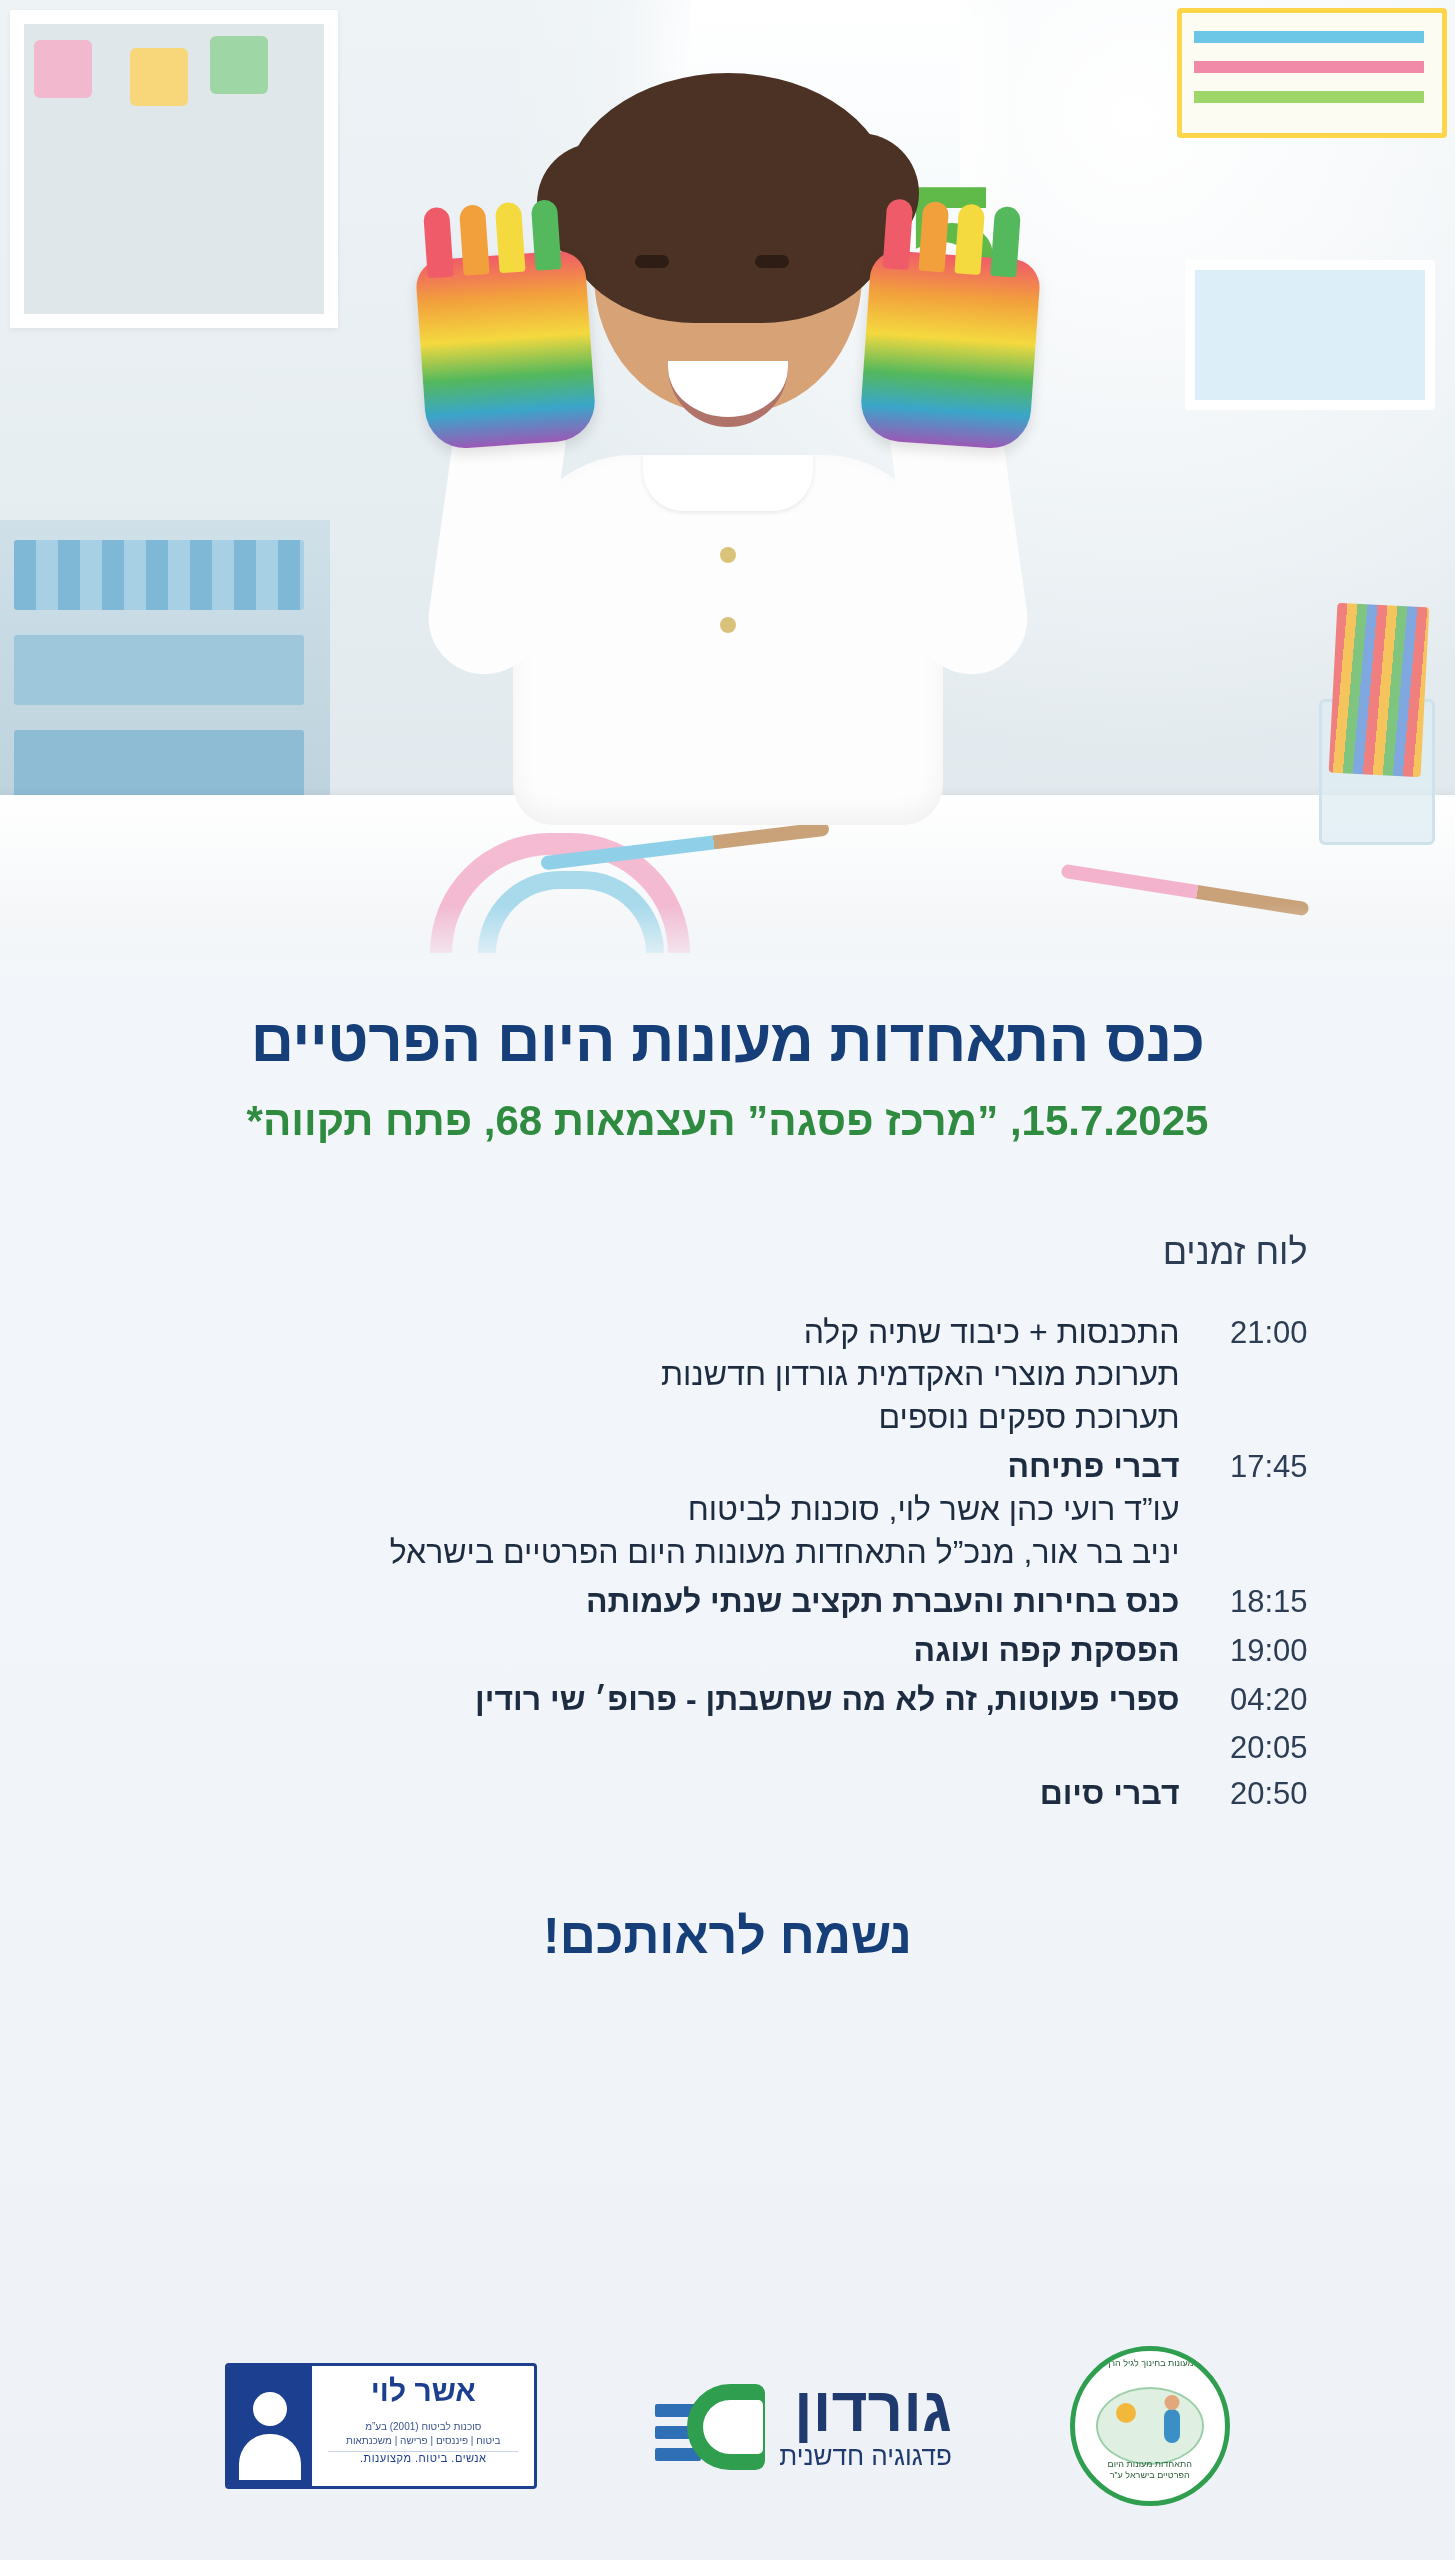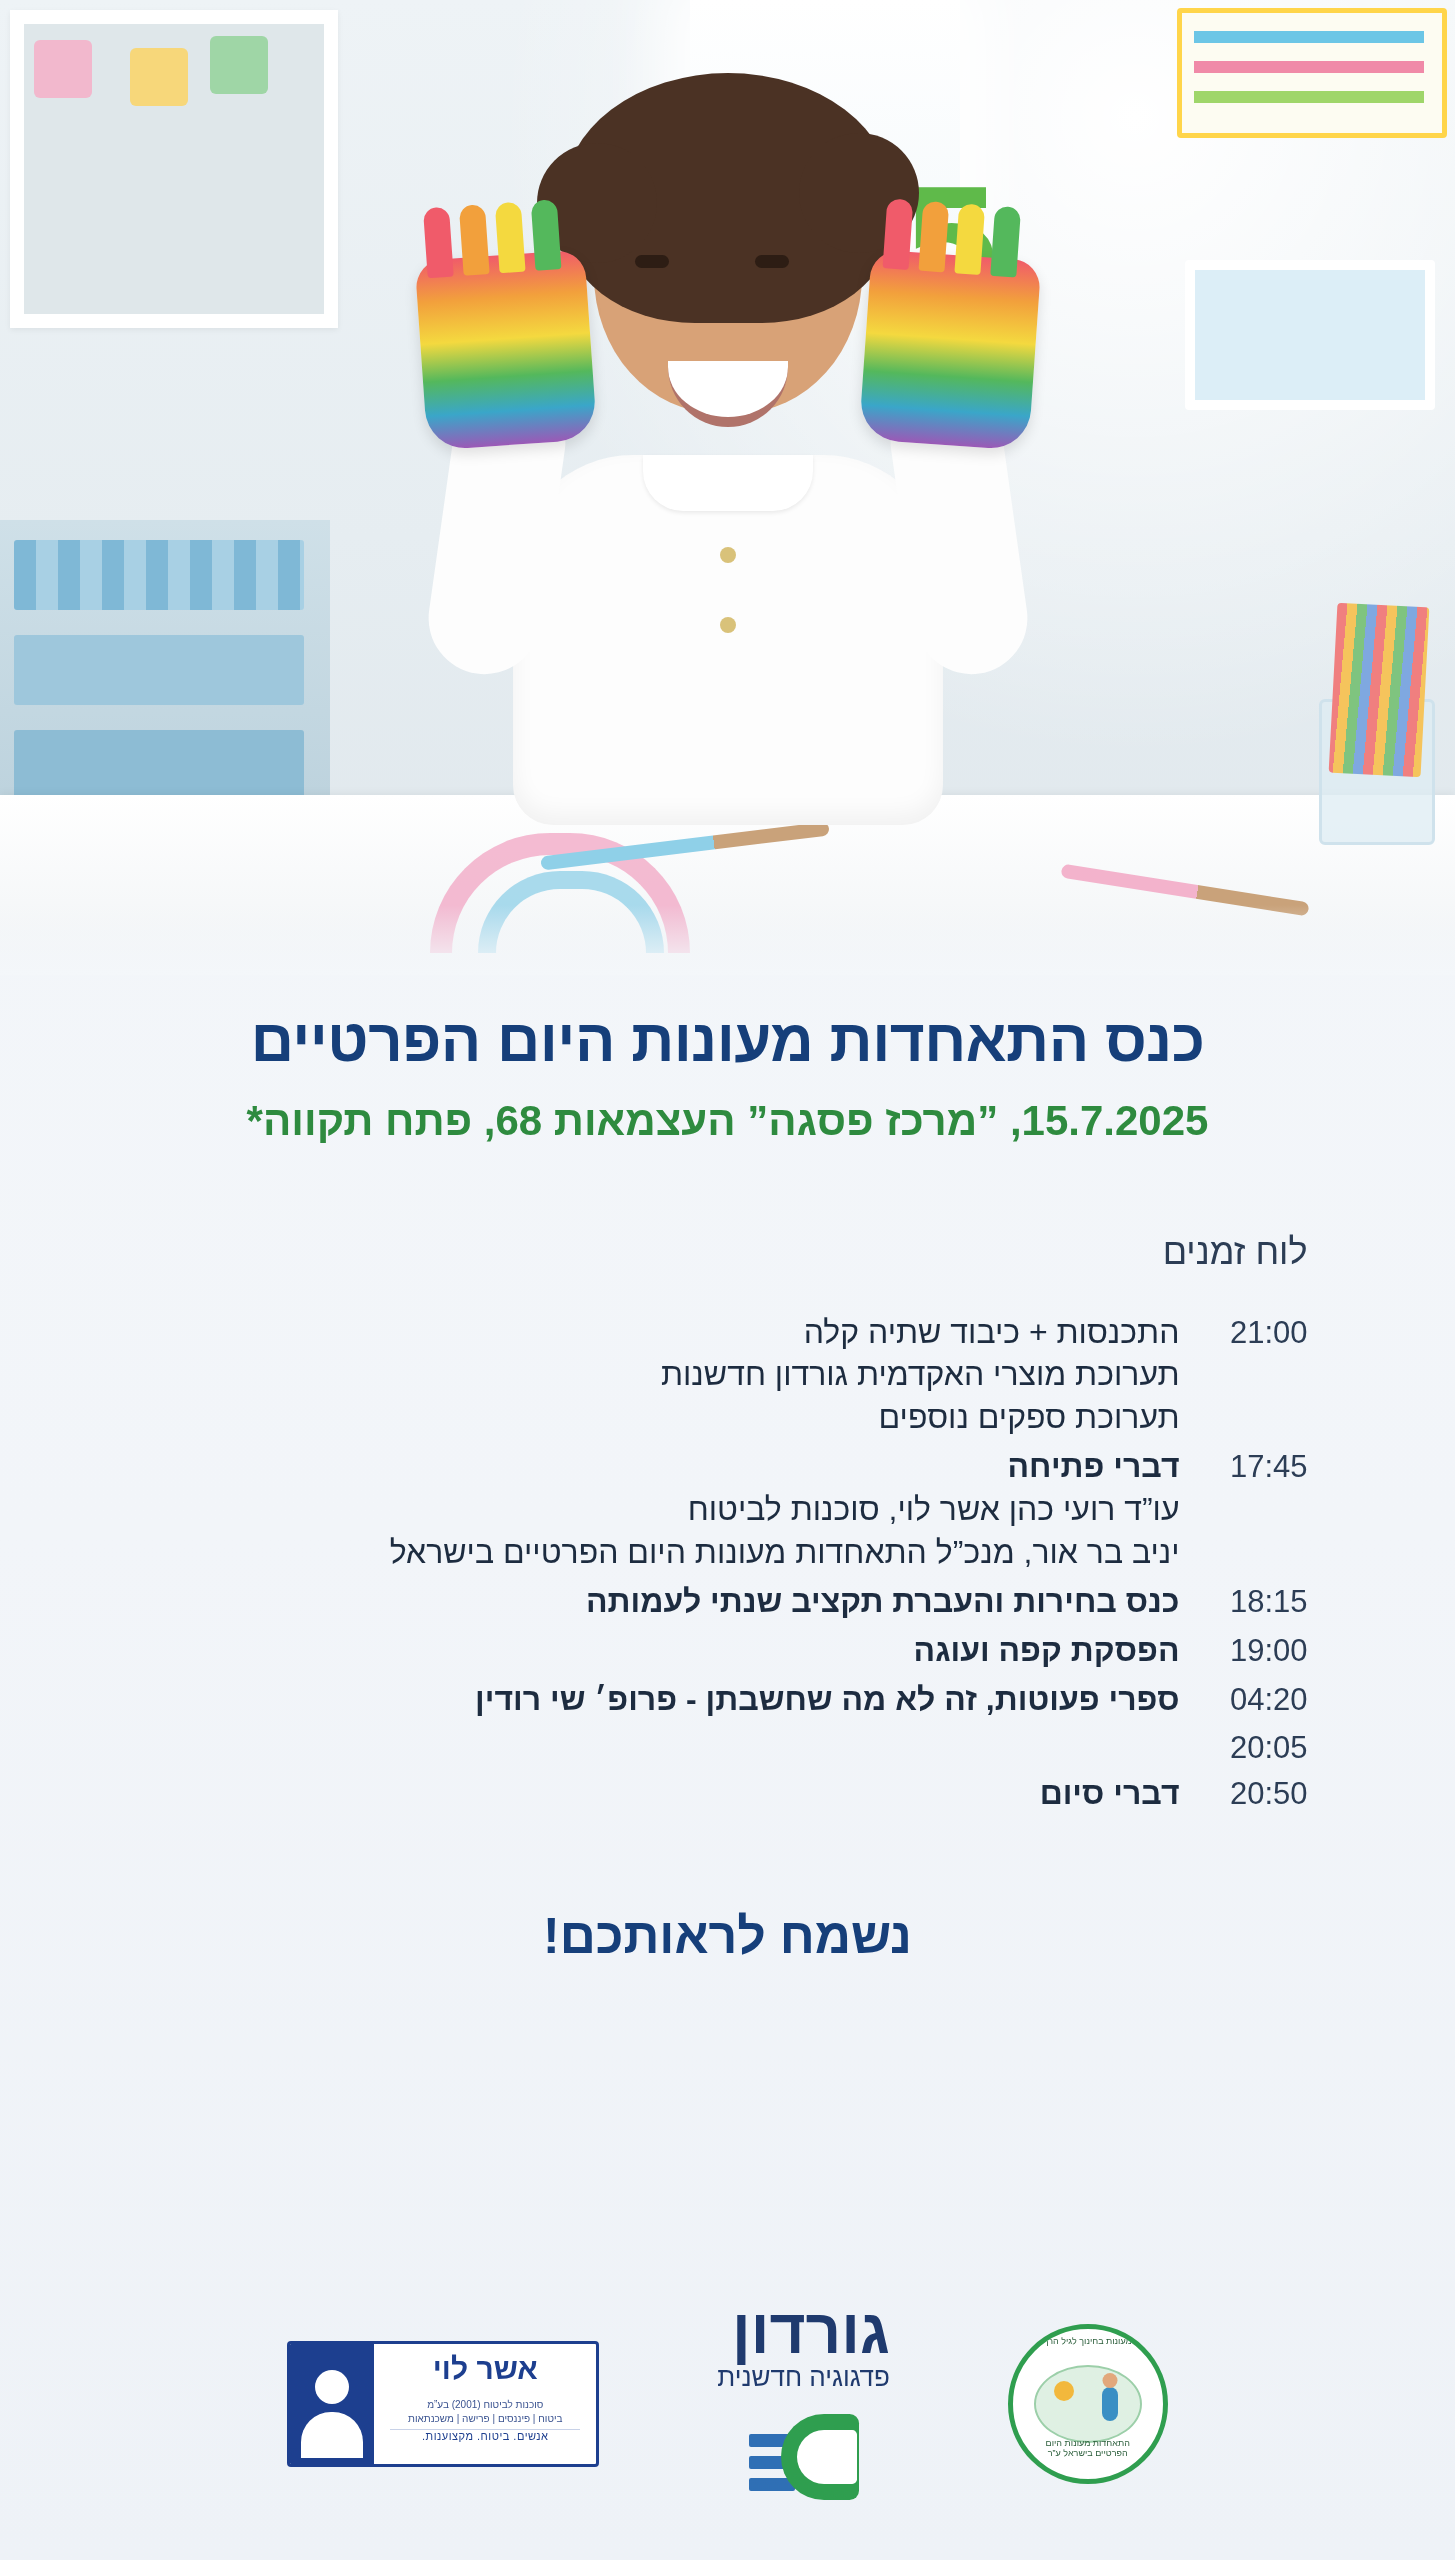--- a/index.html
+++ b/index.html
@@ -445,21 +445,20 @@
     color: #1d3f8f;
     font-size: 11px;
     letter-spacing: .5px;
     border-top: 1px solid #c8d2e8;
     margin-top: 4px;
   }
 
   
   .logo-gordon {
     display: flex;
-    flex-direction: column;
     align-items: center;
     gap: 14px;
     direction: rtl;
   }
   .logo-gordon .gtext {
     text-align: right;
   }
   .logo-gordon .gname {
     color: #1f3a6e;
     font-size: 62px;

